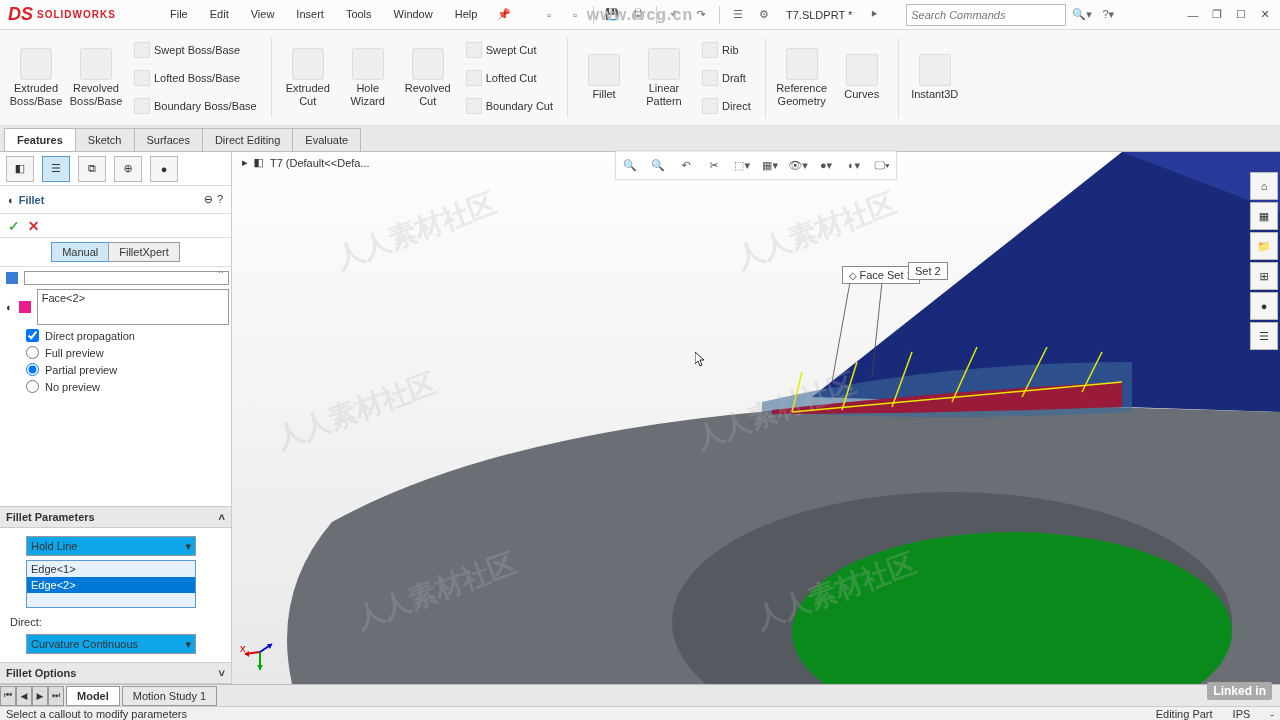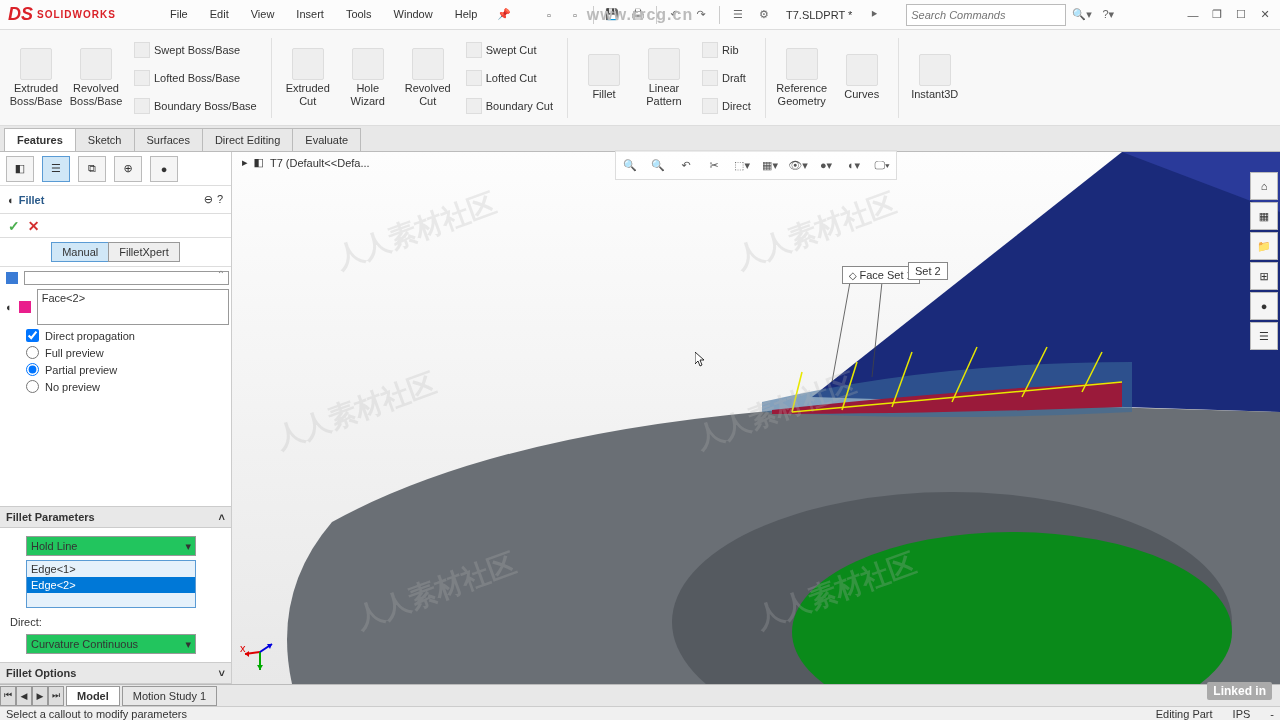--- a/index.html
+++ b/index.html
@@ -46,21 +46,21 @@
 .mode-tab:first-child{border-right:none}
 .panel-body{flex:1;overflow-y:auto;padding:4px 2px 4px 6px;position:relative}
 .scroll-indicator{position:absolute;right:2px;top:2px;bottom:2px;width:16px;display:flex;flex-direction:column;align-items:center}
 .scroll-chev{color:#888;font-size:10px}
 .color-row{display:flex;align-items:center;gap:6px;margin-bottom:4px}
 .color-swatch{width:12px;height:12px}
 .face-input{flex:1;border:1px solid #999;height:36px;padding:2px 4px;font-size:11px;background:#fff;width:150px}
 .opt-row{display:flex;align-items:center;gap:6px;margin:4px 0;padding-left:20px}
 .opt-row input{margin:0}
 .section-hdr{background:#e8e8e8;padding:4px 6px;font-weight:bold;display:flex;align-items:center;justify-content:space-between;border-top:1px solid #ccc;border-bottom:1px solid #ccc}
-.dropdown{width:170px;border:1px solid #999;height:20px;padding:0 4px;background:#22c55e;margin:4px 0 4px 20px;display:flex;align-items:center;justify-content:space-between}
+.dropdown{width:170px;border:1px solid #999;height:20px;padding:0 4px;background:#0ea5e9;margin:4px 0 4px 20px;display:flex;align-items:center;justify-content:space-between}
 .edge-list{width:170px;border:1px solid #5a9bd4;background:#e5f1fb;margin:2px 0 4px 20px}
 .edge-item{padding:2px 4px}
 .edge-item.selected{background:#0078d7;color:#fff}
 .viewport{flex:1;position:relative;background:linear-gradient(to bottom,#fdfdfd,#e8e8e8)}
 .breadcrumb{position:absolute;top:4px;left:10px;display:flex;align-items:center;gap:6px;color:#555}
 .view-toolbar{position:absolute;top:-2px;left:50%;transform:translateX(-50%);display:flex;gap:4px;background:rgba(255,255,255,0.7);padding:2px;border:1px solid #ddd}
 .vt-btn{width:24px;height:24px;display:flex;align-items:center;justify-content:center;color:#555}
 .callout{position:absolute;background:#fff;border:1px solid #888;padding:2px 6px;font-size:10px;white-space:nowrap}
 .model-svg{position:absolute;inset:0}
 .right-sidebar{position:absolute;right:0;top:20px;width:30px;display:flex;flex-direction:column;gap:2px}

